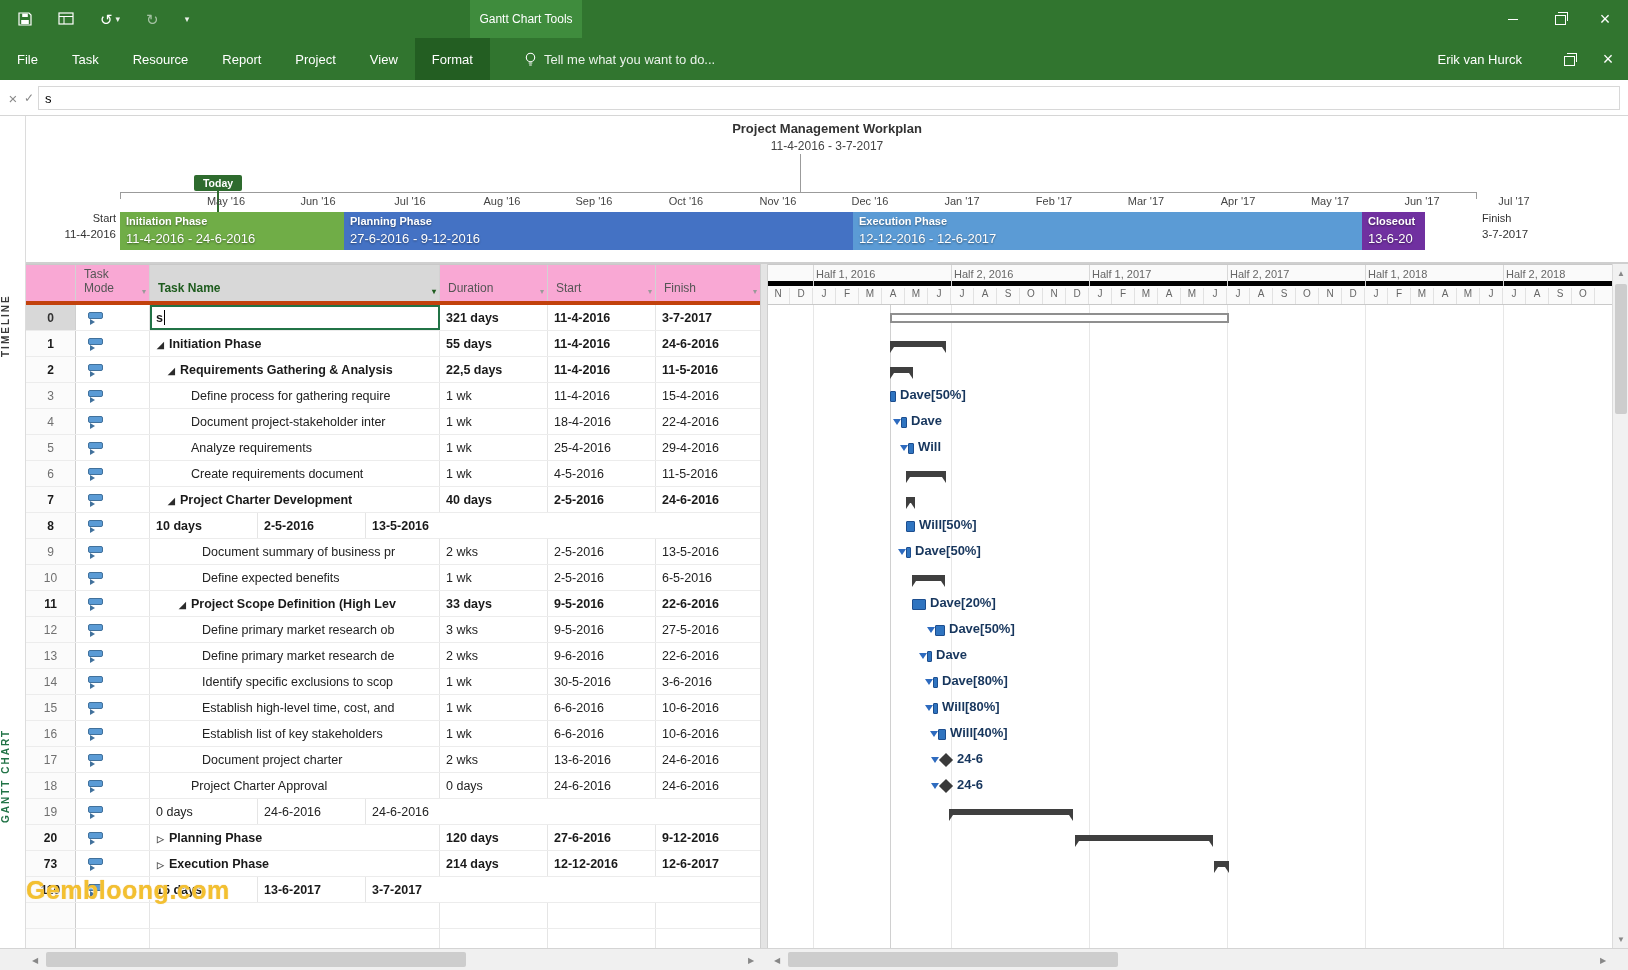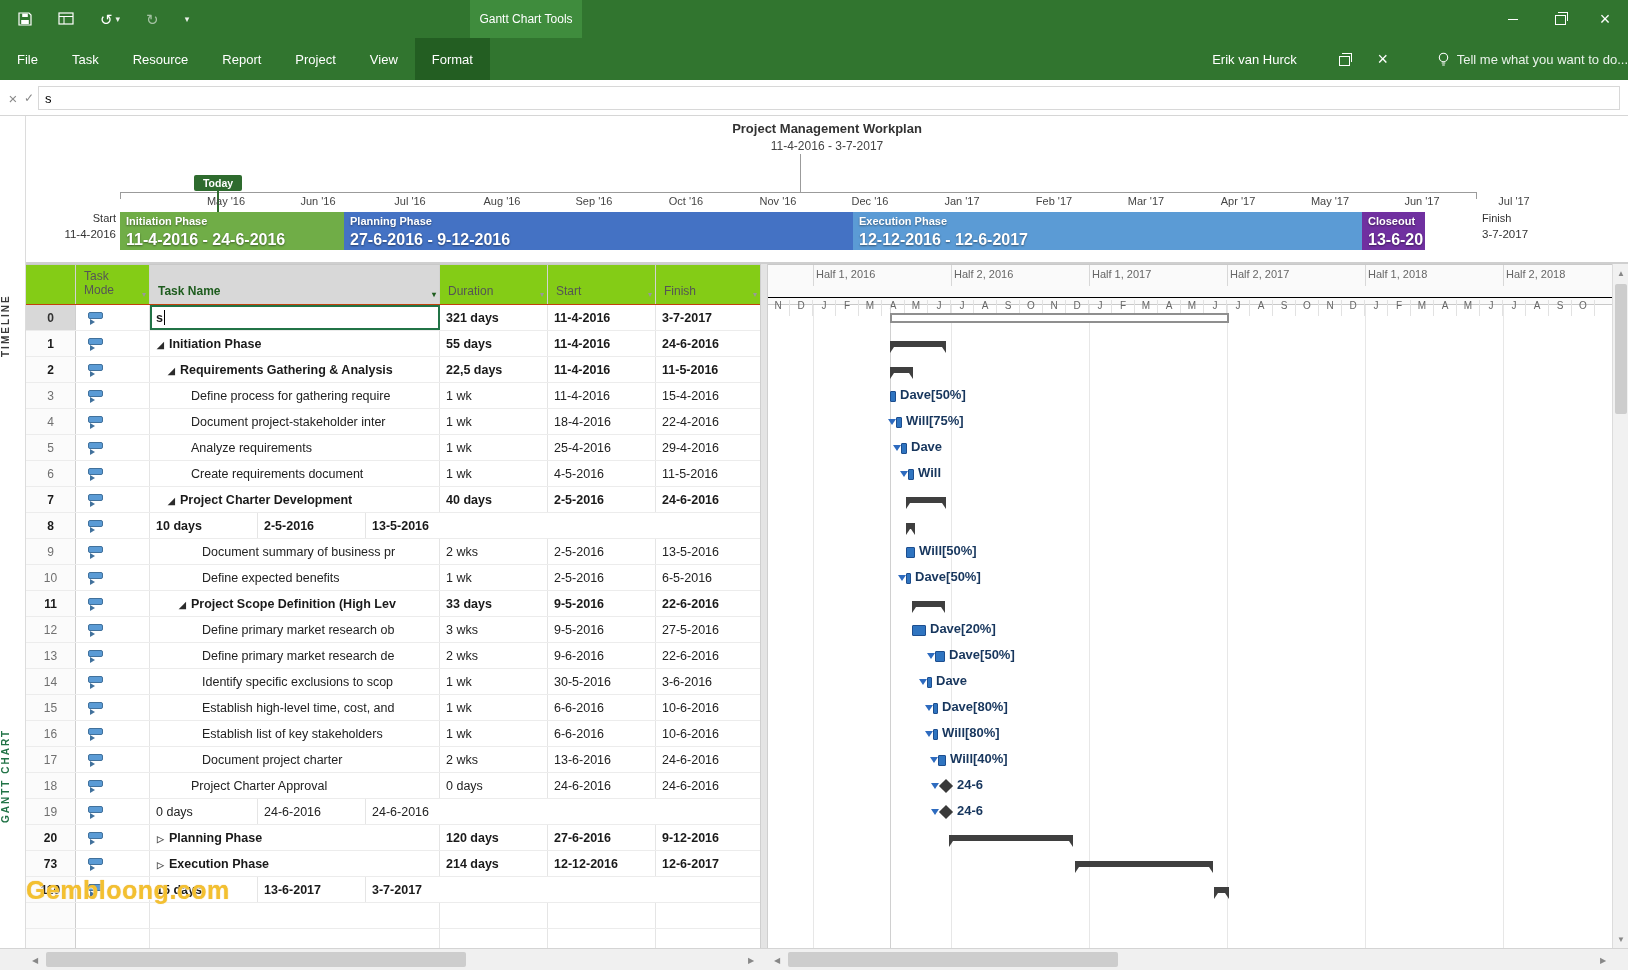--- a/index.html
+++ b/index.html
@@ -54,33 +54,33 @@
   #tl-dates{position:absolute;left:0;right:0;top:23px;text-align:center;font-size:12px;color:#444}
   #tl-centertick{position:absolute;left:774px;top:38px;width:1px;height:38px;background:#9b9b9b}
   #tl-line{position:absolute;left:94px;top:76px;width:1357px;height:1px;background:#9b9b9b}
   #tl-line::before,#tl-line::after{content:"";position:absolute;top:0;width:1px;height:7px;background:#9b9b9b}
   #tl-line::before{left:0}#tl-line::after{right:0}
   #today-badge{position:absolute;left:168px;top:59px;width:48px;height:16px;background:#2E6B2E;border-radius:2px;color:#fff;font-size:10.5px;font-weight:bold;display:flex;align-items:center;justify-content:center}
   #today-tick{position:absolute;left:191px;top:75px;width:2px;height:21px;background:#2E6B2E}
   .tl-month{position:absolute;top:79px;width:60px;text-align:center;font-size:11px;color:#444;white-space:nowrap}
   .phase{position:absolute;top:96px;height:38px;overflow:hidden;color:#fff;padding:3px 0 0 6px;white-space:nowrap}
   .phase .pname{font-size:11px;font-weight:bold;display:block;text-shadow:0 1px 2px rgba(0,0,0,.45)}
-  .phase .pdates{font-size:16px;font-weight:bold;display:block;margin-top:4px;text-shadow:0 1px 2px rgba(0,0,0,.45)}
+  .phase .pdates{font-size:13px;font-weight:normal;display:block;margin-top:4px;text-shadow:0 1px 2px rgba(0,0,0,.45)}
   .tl-edge{position:absolute;top:96px;font-size:11px;color:#333}
   #tl-start{left:20px;width:70px;text-align:right}
   #tl-finish{left:1456px;width:70px;text-align:left}
   .tl-edge .edate{display:block;margin-top:4px;font-size:11.5px}
 
   
   #tablepane{position:absolute;left:26px;top:264px;width:734px;height:684px;background:#fff;overflow:hidden;border-top:1px solid #c9c9c9}
   #splitter{position:absolute;left:760px;top:264px;width:8px;height:706px;background:#e4e4e4;border-left:1px solid #cfcfcf;border-right:1px solid #cfcfcf}
   #ganttpane{position:absolute;left:768px;top:264px;width:844px;height:684px;background:#fff;overflow:hidden;border-top:1px solid #c9c9c9}
 
   
-  #thead{display:flex;height:40px;background:#84cc16;border-bottom:1px solid #c2410c}
+  #thead{display:flex;height:40px;background:#f9a8d4;border-bottom:4px solid #c2410c}
   .hc{position:relative;border-right:1px solid #d2d2d2;font-size:12px;color:#555;display:flex;align-items:flex-end;padding:3px 14px 5px 8px;line-height:1.15}
   .hc::after{content:"▾";position:absolute;right:3px;bottom:5px;font-size:8px;color:#999}
   .hc.corner{width:50px;padding:0}.hc.corner::after{content:""}
   .hc.hmode{width:74px;align-items:center}
   .hc.hname{width:290px;background:#d8d8d8;color:#1e5c1e;font-weight:bold}
   .hc.hname::after{color:#1e5c1e}
   .hc.hdur{width:108px}.hc.hstart{width:108px}.hc.hfin{width:104px;border-right:none}
 
   
   #tbody{height:644px;overflow:hidden}
@@ -99,21 +99,21 @@
   .tri.tc::before{content:"▷";font-size:9px;color:#555}
   .sel .cnum{background:#d8d8d8;color:#333}
   .editcell{border:2px solid #217346 !important;background:#fff;padding-left:4px !important}
   .caret{display:inline-block;width:1px;height:15px;background:#000;margin-left:1px}
   .tmico{position:relative;width:20px;height:14px;flex:0 0 20px}
   .tmico::before{content:"";position:absolute;left:0;top:1px;width:13px;height:5px;background:#5b9bd5;border:1px solid #41719c;border-radius:2px}
   .tmico::after{content:"";position:absolute;left:2px;top:8px;border-left:5px solid #41719c;border-top:3px solid transparent;border-bottom:3px solid transparent}
 
   
   #ghead{position:relative;height:40px;background:#fafafa;border-bottom:1px solid #c9c9c9}
-  #ghead-top{position:relative;height:33px;border-bottom:1px solid #000000}
+  #ghead-top{position:relative;height:21px;border-bottom:5px solid #000000}
   #ghead-bot{position:relative;height:18px}
   .half{position:absolute;top:3px;font-size:11px;color:#666;white-space:nowrap}
   .mini{position:absolute;top:2px;width:23px;text-align:center;font-size:10px;color:#666;border-right:1px solid #e2e2e2;height:16px}
   .gsec{position:absolute;top:0;width:1px;background:#d8d8d8;height:21px}
 
   
   #gbody{position:relative;height:644px;overflow:hidden}
   .gvline{position:absolute;top:0;width:1px;height:644px;background:#e7e7e7}
   #gstartline{position:absolute;left:122px;top:0;width:1px;height:644px;background:#d0d0d0}
   .grow{position:relative;height:26px}
@@ -174,32 +174,32 @@
 </div>
 
 <div id="ribbonrow">
   <div class="rtab">File</div>
   <div class="rtab">Task</div>
   <div class="rtab">Resource</div>
   <div class="rtab">Report</div>
   <div class="rtab">Project</div>
   <div class="rtab">View</div>
   <div class="rtab active">Format</div>
-  <div id="ribbon-right">
-    <span id="user-name">Erik van Hurck</span>
-    <div class="wb2 wb-rest"></div>
-    <div class="wb2 wb-close"></div>
-  </div>
   <div id="tellme">
     <svg width="13" height="15" viewBox="0 0 13 15">
         <circle cx="6.5" cy="5.5" r="4.2" fill="none" stroke="#fff" stroke-width="1.1"></circle>
         <line x1="4.7" y1="11" x2="8.3" y2="11" stroke="#fff"></line>
         <line x1="5.2" y1="13" x2="7.8" y2="13" stroke="#fff"></line>
       </svg>
     <span>Tell me what you want to do...</span>
+  </div>
+  <div id="ribbon-right">
+    <span id="user-name">Erik van Hurck</span>
+    <div class="wb2 wb-rest"></div>
+    <div class="wb2 wb-close"></div>
   </div>
 </div>
 
 <div id="editbar">
   <span class="ebtn" id="ebtn-x"></span>
   <span class="ebtn" id="ebtn-ok"></span>
   <input id="entry-input" value="s" style="">
 </div>
 
 <div id="leftstrip">
@@ -646,25 +646,20 @@
         <span class="summ" style="left:122px;width:56px"></span>
       </div>
     <div class="grow">
         <span class="summ" style="left:122px;width:23px"></span>
       </div>
     <div class="grow">
         <span class="bar" style="left:122px;width:6px"></span>
         <span class="blabel" style="left:132px">Dave[50%]</span>
       </div>
     <div class="grow">
-        <span class="linkarr" style="left:120px"></span>
-        <span class="bar" style="left:128px;width:6px"></span>
-        <span class="blabel" style="left:138px">Will[75%]</span>
-      </div>
-    <div class="grow">
         <span class="linkarr" style="left:125px"></span>
         <span class="bar" style="left:133px;width:6px"></span>
         <span class="blabel" style="left:143px">Dave</span>
       </div>
     <div class="grow">
         <span class="linkarr" style="left:132px"></span>
         <span class="bar" style="left:140px;width:6px"></span>
         <span class="blabel" style="left:150px">Will</span>
       </div>
     <div class="grow">

